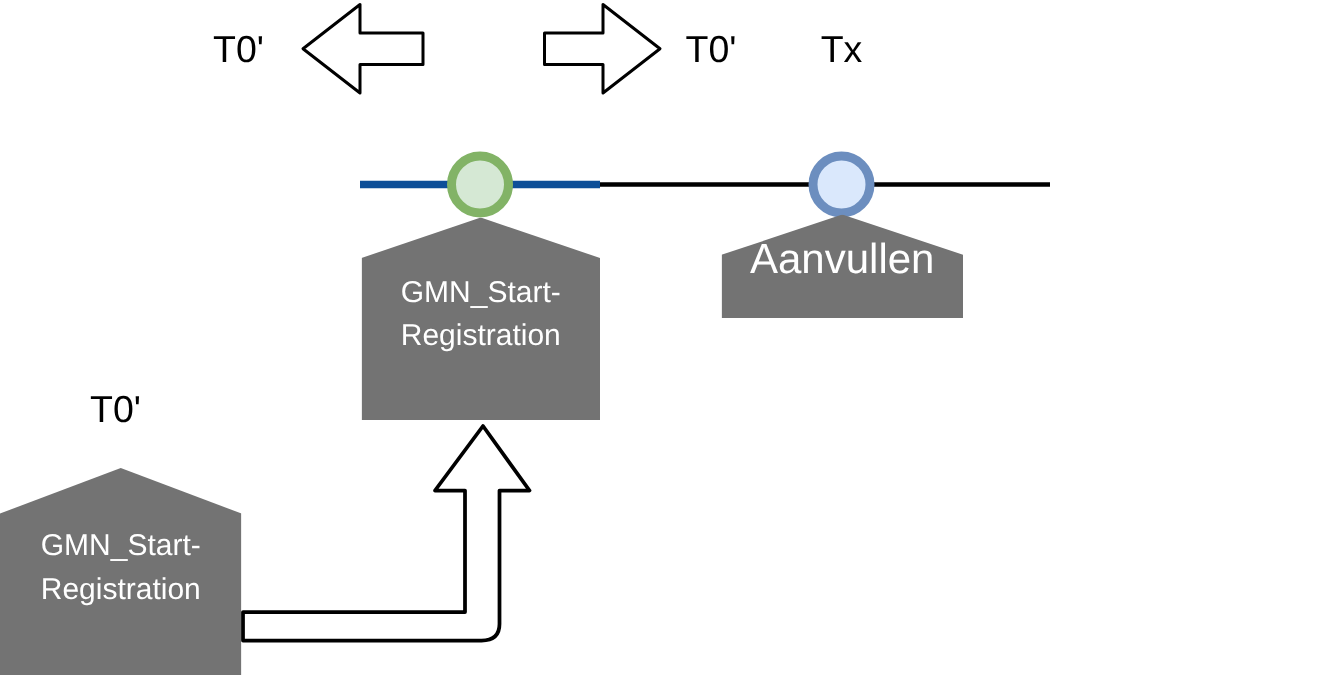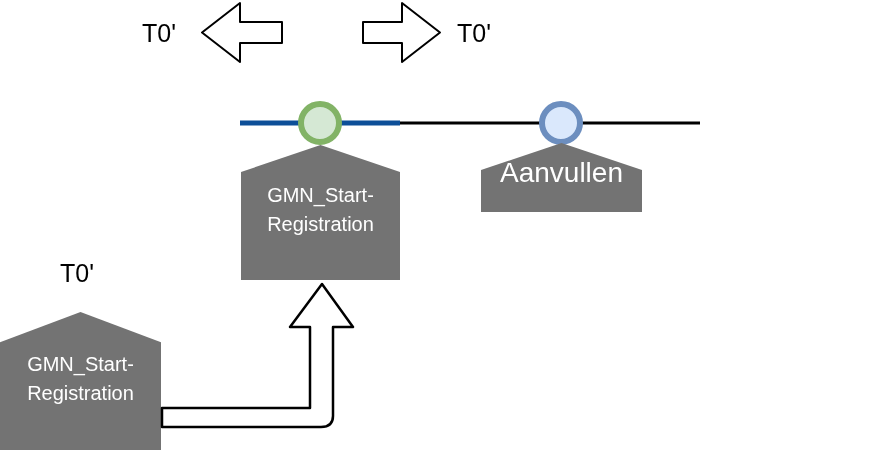--- a/index.html
+++ b/index.html
@@ -39,20 +39,21 @@
   .pent-text-lg{font-size:28px;line-height:30px;padding-bottom:9px;}
   .pent-line{display:block;}
 </style>
 </head>
 <body>
 
 <div class="canvas">
 
   <div class="lbl" style="left:114px;top:18px;">T0'</div>
   <div class="lbl" style="left:429px;top:18px;">T0'</div>
+  <div class="lbl" style="left:516px;top:18px;">Tx</div>
 
   <div class="lbl" style="left:32px;top:258px;">T0'</div>
 
   <svg class="shape-svg" width="882" height="454" viewBox="0 0 882 454">
 
     <path d="M202,32.5 L240,3 L240,22 L282,22 L282,43 L240,43 L240,62 Z" fill="#ffffff" stroke="#000000" stroke-width="2" stroke-linejoin="round"></path>
 
     <path d="M440,32.5 L402,3 L402,22 L363,22 L363,43 L402,43 L402,62 Z" fill="#ffffff" stroke="#000000" stroke-width="2" stroke-linejoin="round"></path>
 
     <line x1="240" y1="123" x2="400" y2="123" stroke="#0d4f98" stroke-width="5"></line>

